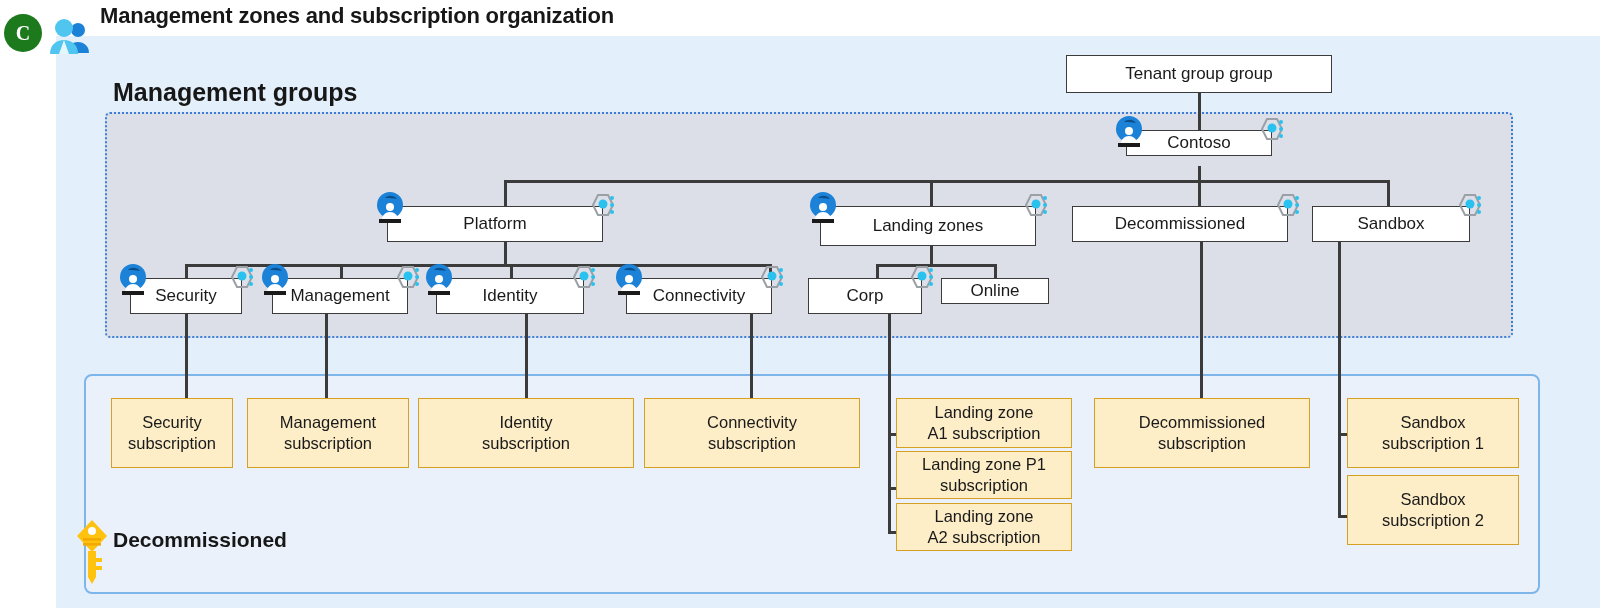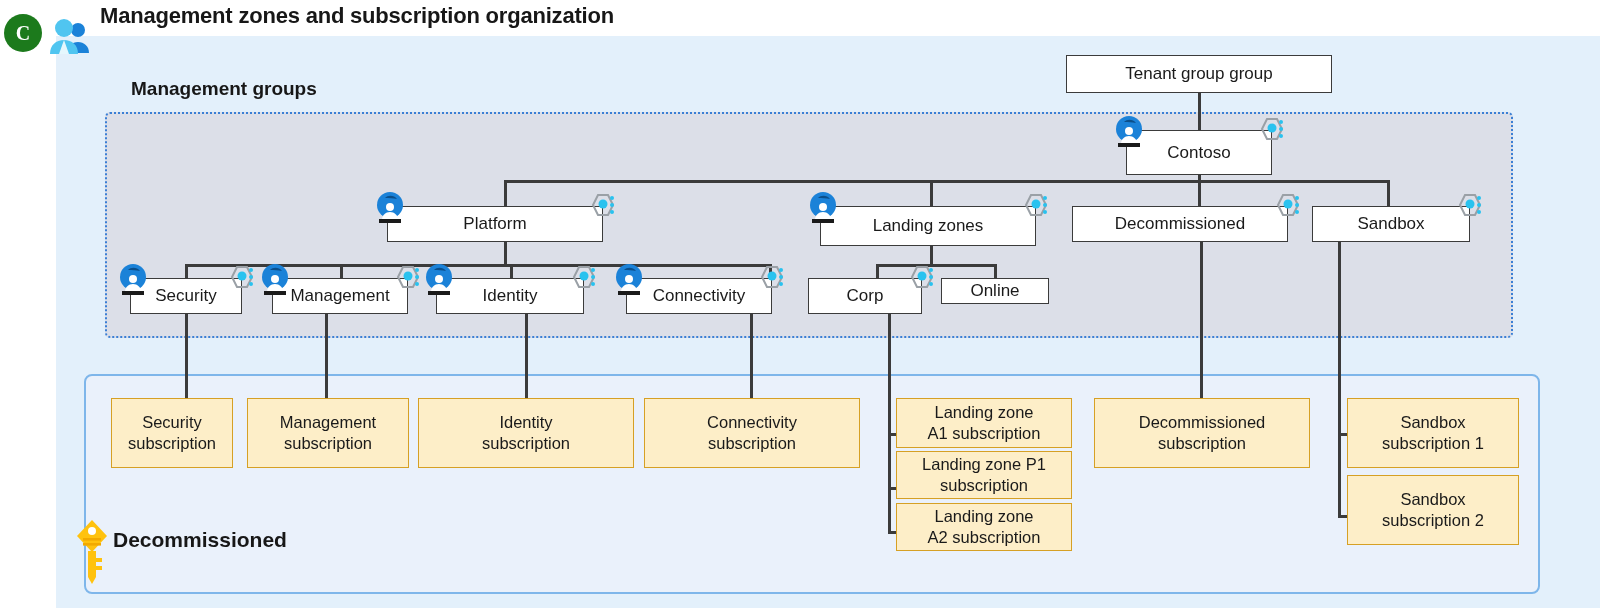--- a/index.html
+++ b/index.html
@@ -35,21 +35,21 @@
   
   #mg-panel{
     left:105px;top:112px;width:1408px;height:226px;
     background:#dcdfe8;
     border:2px dotted #3a7fd5;
     border-radius:5px;
     box-sizing:border-box;
   }
   #mg-label{
     left:113px;top:78px;
-    font-size:19px;font-weight:bold;color:#171717;margin-left:18px;
+    font-size:25px;font-weight:bold;color:#171717;
   }
 
   
   #sub-panel{
     left:84px;top:374px;width:1456px;height:220px;
     background:#eaf1fb;
     border:2px solid #7eb6ea;
     border-radius:8px;
     box-sizing:border-box;
   }
@@ -161,21 +161,21 @@
 <div class="ln lnh abs" style="left:888px;top:531px;width:18px;"></div>
 
 <div class="ln lnv abs" style="left:1338px;top:240px;height:277px;"></div>
 <div class="ln lnh abs" style="left:1338px;top:433px;width:14px;"></div>
 <div class="ln lnh abs" style="left:1338px;top:515px;width:14px;"></div>
 
 <div class="node" style="left:1066px;top:55px;width:266px;height:38px;">
   <span>Tenant group group</span>
 </div>
 
-<div class="node" style="left:1126px;top:130px;width:146px;height:45px;">
+<div class="node" style="left:1126px;top:130px;width:146px;height:26px;">
   <span>Contoso</span>
   <span class="rbac-icon" style="left:-14px;top:-16px;">
     <svg viewBox="0 0 32 32" width="32" height="32">
       <circle cx="16" cy="14" r="13" fill="#1b82d8"></circle>
       <path d="M3 20a13 13 0 0 0 26 0z" fill="#0f6cbd" opacity="0"></path>
       <circle cx="16" cy="16" r="4" fill="#ffffff"></circle>
       <path d="M8 29c0-5 3.6-8 8-8s8 3 8 8z" fill="#ffffff"></path>
       <path d="M5 28h22v4H5z" fill="#1a1a1a"></path>
       <path d="M11 7c3-3 9-3 12 1-4-1-8-1-12-1z" fill="#0b4f8a"></path>
     </svg>

